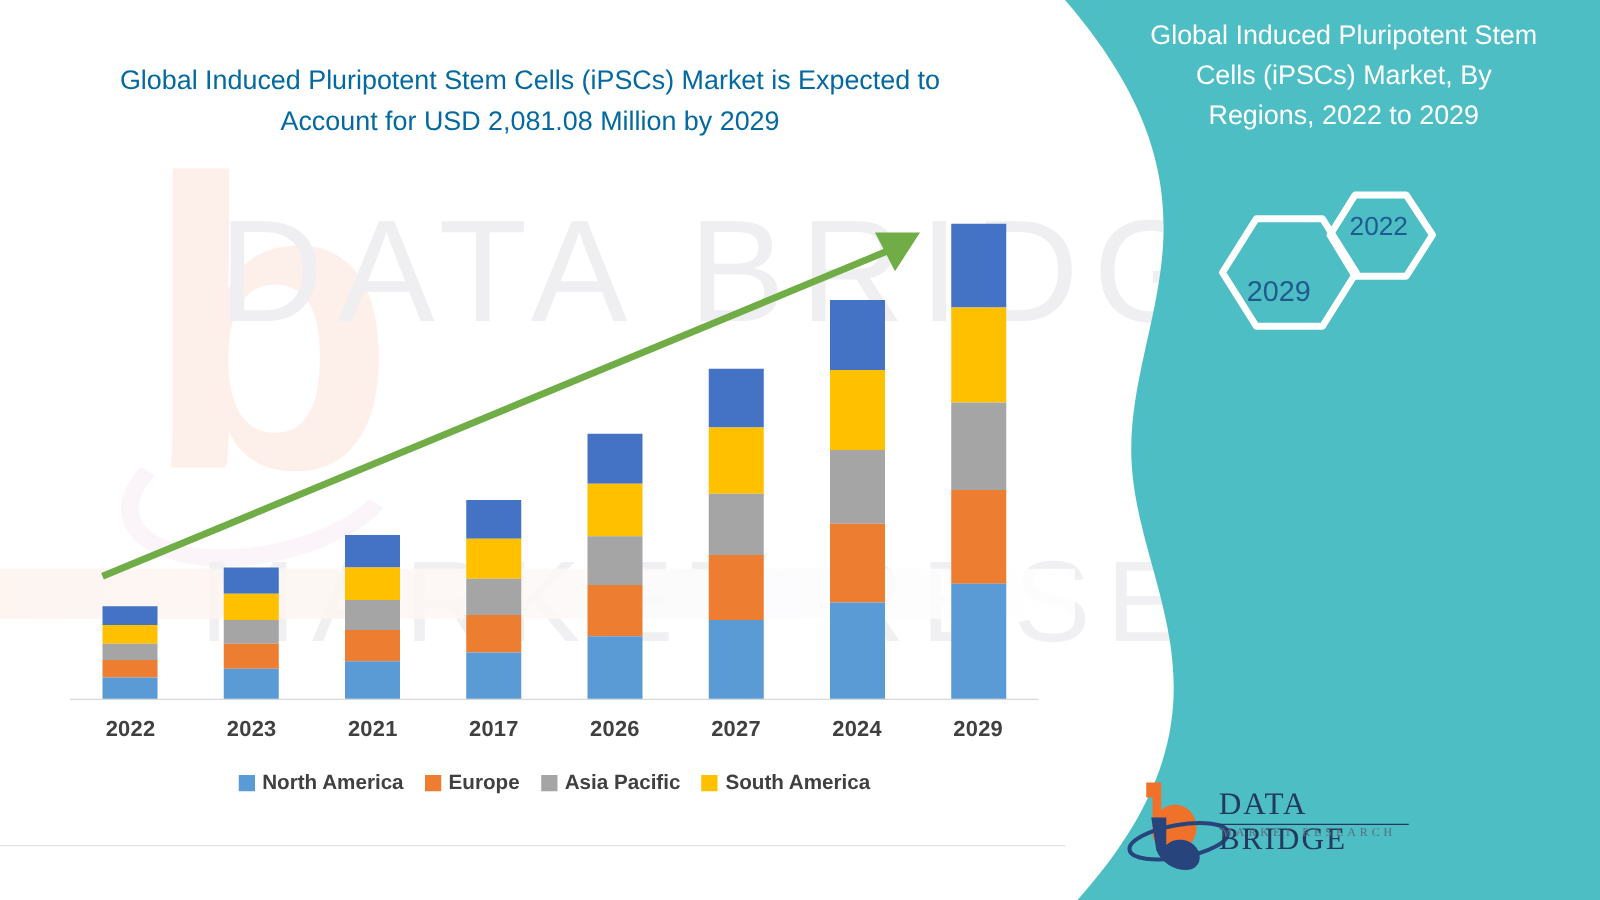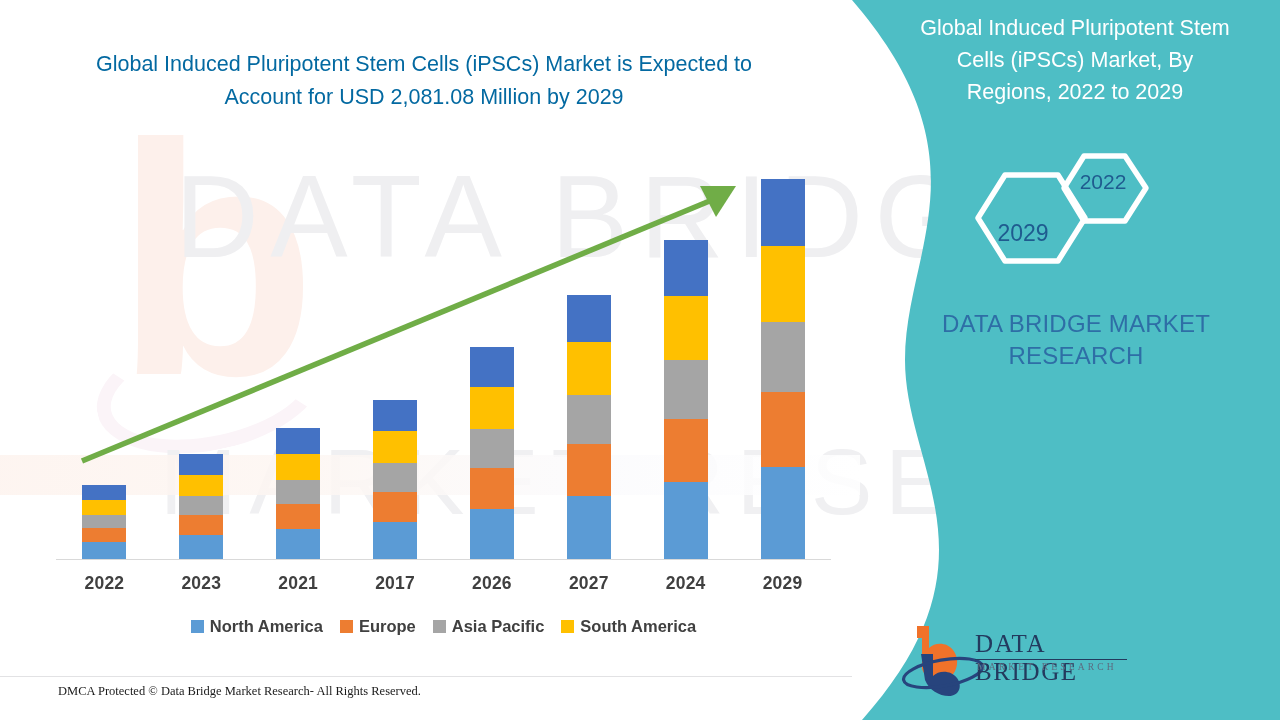--- a/index.html
+++ b/index.html
@@ -297,41 +297,39 @@
         <span class="swatch" style="background: rgb(165, 165, 165);"></span>
         <span class="legend-label">Asia Pacific</span>
       </div>
       <div class="legend-item">
         <span class="swatch" style="background: rgb(255, 192, 0);"></span>
         <span class="legend-label">South America</span>
       </div>
     </div>
 
   <div class="footer-rule"></div>
-  <div class="footer-left">DMCA Protected © Data Bridge Market Research- All Rights Reserved.</div>
 
   <svg class="teal-panel" viewBox="0 0 1280 720" xmlns="http://www.w3.org/2000/svg">
     <path id="teal-shape" d="M 852 0 L 1280 0 L 1280 720 L 862 720 C 1005 560 905 470 905 360 C 905 250 990 160 852 0 Z" fill="#4ebec5"></path>
   </svg>
 
   <div class="panel-content">
     <div class="panel-title">Global Induced Pluripotent Stem Cells (iPSCs) Market, By Regions, 2022 to 2029</div>
 
     <div class="hexes">
       <svg width="260" height="150" viewBox="0 0 260 150" xmlns="http://www.w3.org/2000/svg">
 
         <polygon points="18,78 45,35 98,35 125,78 98,121 45,121" fill="none" stroke="#ffffff" stroke-width="5.5" stroke-linejoin="round"></polygon>
 
         <polygon points="104,48 124,16 165,16 186,48 165,81 124,81" fill="none" stroke="#ffffff" stroke-width="5.5" stroke-linejoin="round"></polygon>
       </svg>
     </div>
     <div class="hex-year hex-2029-label">2029</div>
     <div class="hex-year hex-2022-label">2022</div>
 
-    <div class="brand">DATA BRIDGE MARKET RESEARCH</div>
 
     <div class="logo">
       <svg width="90" height="80" viewBox="0 0 90 80" xmlns="http://www.w3.org/2000/svg">
         <path d="M22 8 L34 8 L34 30 C40 24 52 24 58 32 C66 42 62 58 50 62 C40 65 30 60 27 51 L27 20 L22 20 Z" fill="#f0722a"></path>
         <path d="M26 36 L38 36 L38 58 C44 52 56 52 62 60 C68 68 64 78 54 78 C44 78 34 72 30 62 Z" fill="#27447d"></path>
         <ellipse cx="48" cy="55" rx="40" ry="13" fill="none" stroke="#27447d" stroke-width="3.2" transform="rotate(-10 48 55)"></ellipse>
       </svg>
       <div class="logo-text">DATA BRIDGE</div>
       <div class="logo-rule"></div>
       <div class="logo-sub">MARKET RESEARCH</div>

